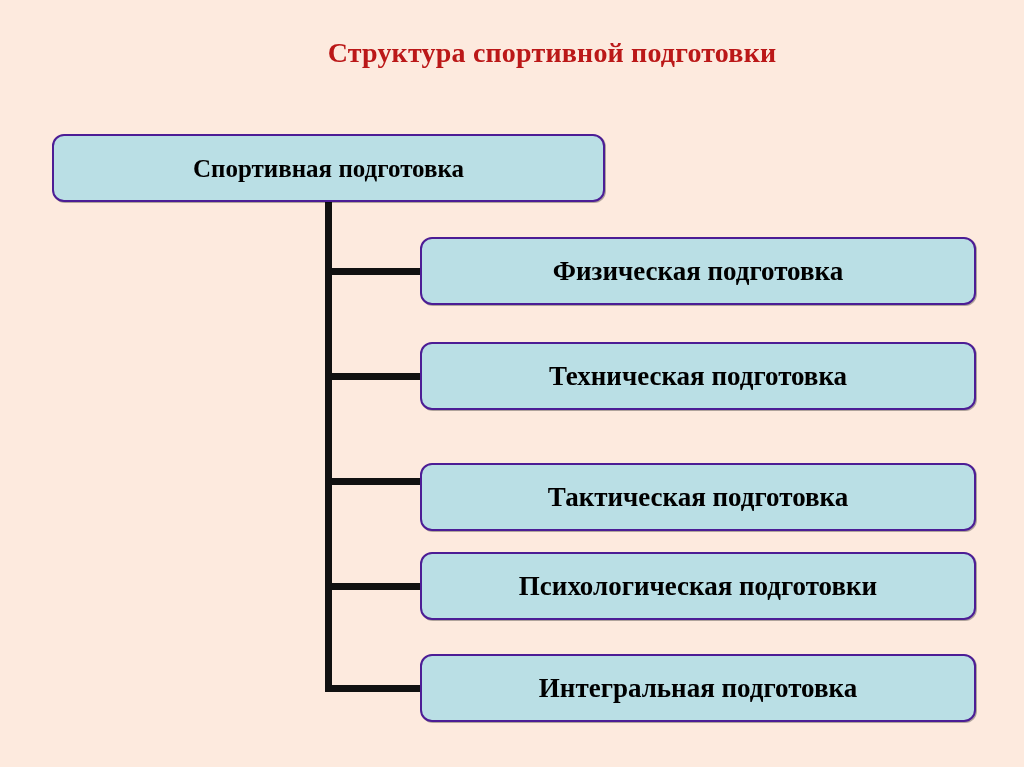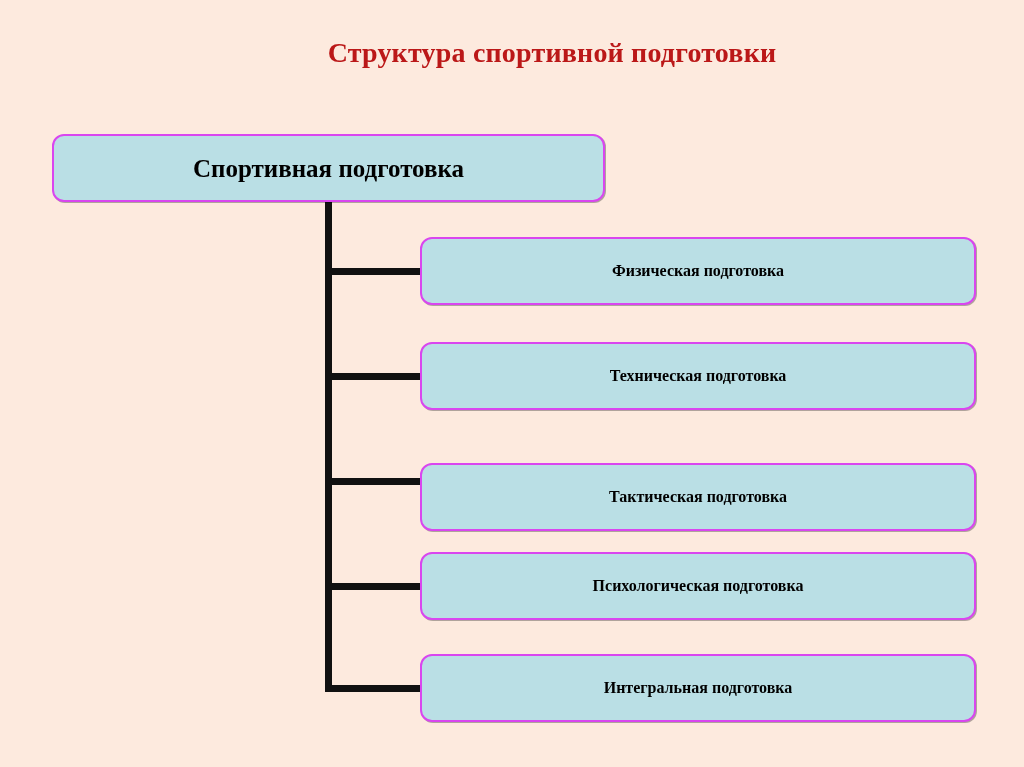--- a/index.html
+++ b/index.html
@@ -61,21 +61,21 @@
     left: 325px;
     width: 101px;
     height: 7px;
   }
 
   
   .node {
     position: absolute;
     box-sizing: border-box;
     background: #badfe5;
-    border: 2px solid #d946ef;
+    border: 2px solid #4c1d95;
     border-radius: 12px;
     display: flex;
     align-items: center;
     justify-content: center;
     color: #000000;
     font-weight: bold;
     box-shadow: 1px 1px 0 rgba(0,0,0,0.30);
   }
 
   .node-root {
@@ -83,21 +83,21 @@
     top: 134px;
     width: 553px;
     height: 68px;
     font-size: 25px;
   }
 
   .node-child {
     left: 420px;
     width: 556px;
     height: 68px;
-    font-size: 16px;
+    font-size: 27px;
   }
 
   .node-label {
     white-space: nowrap;
     line-height: 1;
   }
 </style>
 </head>
 <body>
 
@@ -125,21 +125,21 @@
 
     <div class="node node-child" style="top:342px;align-items:center;">
       <span class="node-label">Техническая подготовка</span>
     </div>
 
     <div class="node node-child" style="top:447px;margin-top:16px;">
       <span class="node-label">Тактическая подготовка</span>
     </div>
 
     <div class="node node-child" style="top:552px;">
-      <span class="node-label">Психологическая подготовка</span>
+      <span class="node-label">Психологическая подготовки</span>
     </div>
 
     <div class="node node-child" style="top:654px;justify-content:center;">
       <span class="node-label">Интегральная подготовка</span>
     </div>
 
   </div>
 </div>
 
 </body></html>

